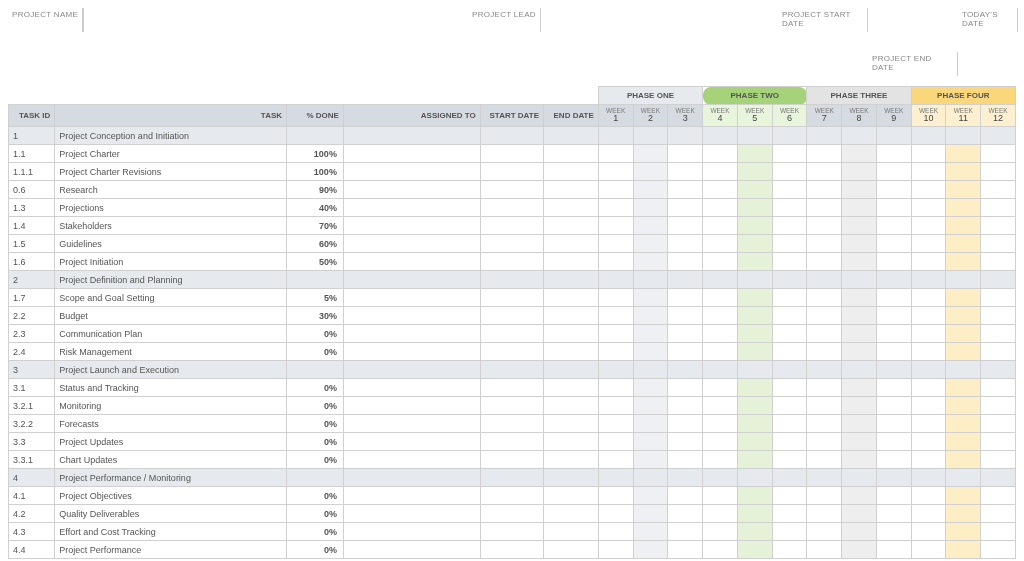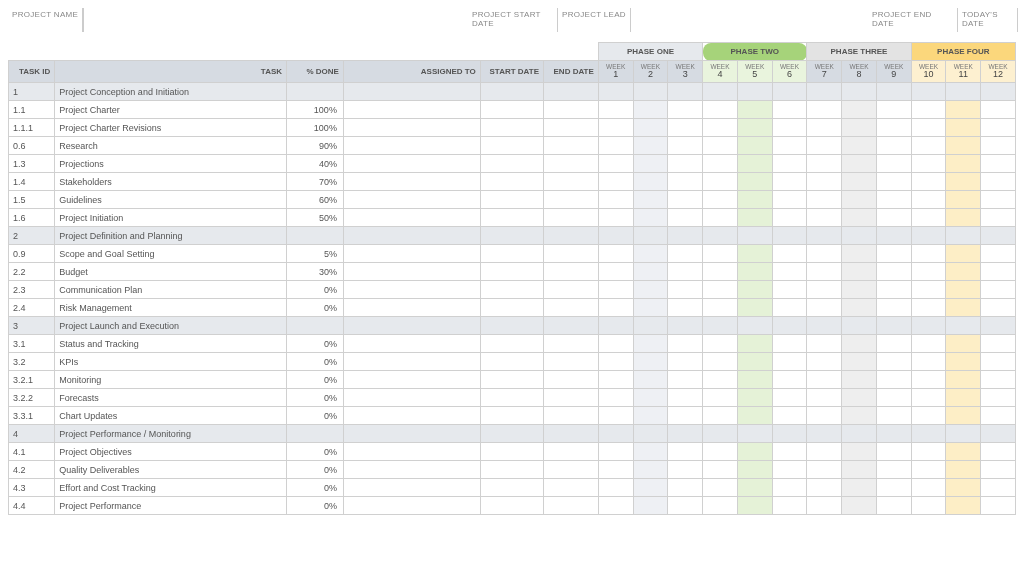--- a/index.html
+++ b/index.html
@@ -27,21 +27,21 @@
     padding: 2px 4px;
   }
   .top-field .box {
     height: 24px;
     border: 1px solid #ccc;
     background: #fff;
   }
   .tf-name  { flex: 0 0 460px; }
   .tf-lead  { flex: 0 0 310px; }
   .tf-start { flex: 0 0 90px; }
-  .tf-end   { flex: 0 0 90px; }
+  .tf-end   { flex: 0 0 90px; margin-top: 44px; }
   .tf-today { flex: 0 0 60px; }
   .tf-lead .box, .tf-start .box, .tf-end .box, .tf-today .box { border-left: none; }
 
   table {
     border-collapse: collapse;
     width: 100%;
     table-layout: fixed;
   }
   th, td {
     border: 1px solid #d0d0d0;
@@ -93,46 +93,46 @@
     padding: 2px 0;
   }
   tr.colhdr th.wk .wlbl { display:block; font-size:6.5px; color:#777; }
   tr.colhdr th.wk .wnum { display:block; font-size:9px; color:#444; }
   th.wk.p2 { background:#e9f4dd; }
   th.wk.p4 { background:#fdf0d0; }
 
   
   tbody td { background:#fff; }
   tbody tr.section td { background:#e6e9ed; color:#555; }
-  tbody td.done { text-align:right; padding-right:6px; }
+  tbody td.done { text-align:right; padding-right:6px;font-weight:bold; }
 
   
   td.hl-p1 { background:#eef0f4; }
   td.hl-p2 { background:#e5f2d7; }
   td.hl-p3 { background:#eeeeee; }
   td.hl-p4 { background:#fdeec6; }
   tr.section td.hl-p1,
   tr.section td.hl-p2,
   tr.section td.hl-p3,
   tr.section td.hl-p4 { background:#e6e9ed; }
 </style>
 </head>
 <body>
 
 <div class="top-fields">
   <div class="top-field tf-name">
     <div class="lbl">PROJECT NAME</div>
     <div class="box"></div>
   </div>
+  <div class="top-field tf-lead">
+    <div class="lbl">PROJECT LEAD</div>
+    <div class="box"></div>
+  </div>
   <div class="top-field tf-start">
     <div class="lbl">PROJECT START DATE</div>
-    <div class="box"></div>
-  </div>
-  <div class="top-field tf-lead">
-    <div class="lbl">PROJECT LEAD</div>
     <div class="box"></div>
   </div>
   <div class="top-field tf-end">
     <div class="lbl">PROJECT END DATE</div>
     <div class="box"></div>
   </div>
   <div class="top-field tf-today">
     <div class="lbl">TODAY'S DATE</div>
     <div class="box"></div>
   </div>
@@ -399,21 +399,21 @@
         <td class="hl-p2"></td>
         <td></td>
         <td></td>
         <td class="hl-p3"></td>
         <td></td>
         <td></td>
         <td class="hl-p4"></td>
         <td></td>
       </tr>
       <tr>
-        <td>0.9</td>
+        <td>1.7</td>
         <td>Scope and Goal Setting</td>
         <td class="done">5%</td>
         <td></td>
         <td></td>
         <td></td>
         <td></td>
         <td class="hl-p1"></td>
         <td></td>
         <td></td>
         <td class="hl-p2"></td>
@@ -519,40 +519,20 @@
         <td class="hl-p2"></td>
         <td></td>
         <td></td>
         <td class="hl-p3"></td>
         <td></td>
         <td></td>
         <td class="hl-p4"></td>
         <td></td>
       </tr>
       <tr>
-        <td>3.2</td>
-        <td>KPIs</td>
-        <td class="done">0%</td>
-        <td></td>
-        <td></td>
-        <td></td>
-        <td></td>
-        <td class="hl-p1"></td>
-        <td></td>
-        <td></td>
-        <td class="hl-p2"></td>
-        <td></td>
-        <td></td>
-        <td class="hl-p3"></td>
-        <td></td>
-        <td></td>
-        <td class="hl-p4"></td>
-        <td></td>
-      </tr>
-      <tr>
         <td>3.2.1</td>
         <td>Monitoring</td>
         <td class="done">0%</td>
         <td></td>
         <td></td>
         <td></td>
         <td></td>
         <td class="hl-p1"></td>
         <td></td>
         <td></td>
@@ -561,20 +541,40 @@
         <td></td>
         <td class="hl-p3"></td>
         <td></td>
         <td></td>
         <td class="hl-p4"></td>
         <td></td>
       </tr>
       <tr>
         <td>3.2.2</td>
         <td>Forecasts</td>
+        <td class="done">0%</td>
+        <td></td>
+        <td></td>
+        <td></td>
+        <td></td>
+        <td class="hl-p1"></td>
+        <td></td>
+        <td></td>
+        <td class="hl-p2"></td>
+        <td></td>
+        <td></td>
+        <td class="hl-p3"></td>
+        <td></td>
+        <td></td>
+        <td class="hl-p4"></td>
+        <td></td>
+      </tr>
+      <tr>
+        <td>3.3</td>
+        <td>Project Updates</td>
         <td class="done">0%</td>
         <td></td>
         <td></td>
         <td></td>
         <td></td>
         <td class="hl-p1"></td>
         <td></td>
         <td></td>
         <td class="hl-p2"></td>
         <td></td>

